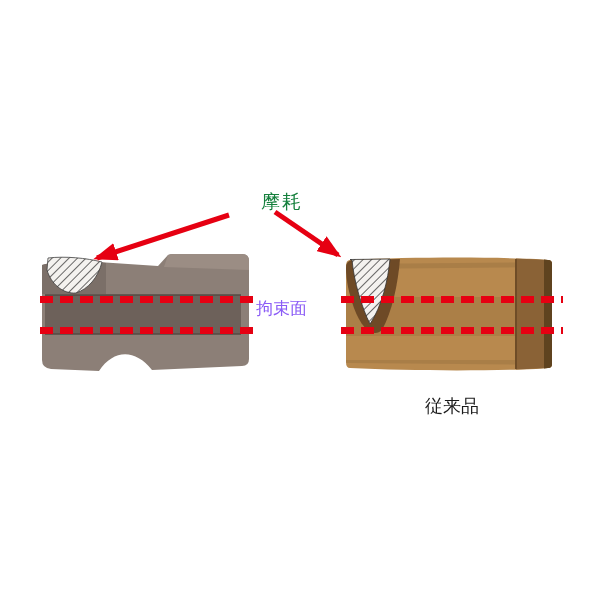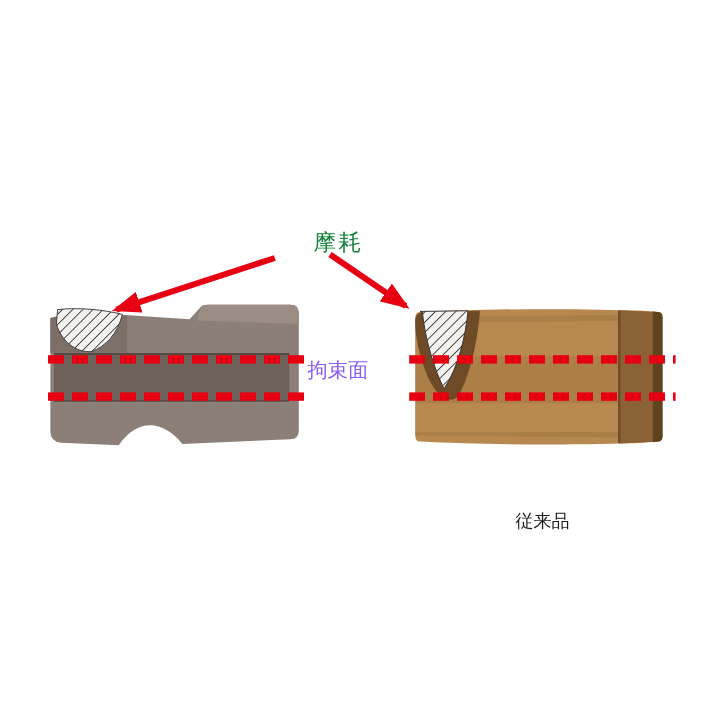--- a/index.html
+++ b/index.html
@@ -35,24 +35,23 @@
     left: 36px; top: 391px; width: 222px;
     text-align: center;
     font-size: 21px;
     font-weight: bold;
     color: #e4007f;
     z-index: 8;
   }
   .conv-label {
     left: 338px; top: 394px; width: 228px;
     text-align: center;
-    font-size: 15px;
+    font-size: 18px;
     color: #1a1a1a;
     z-index: 8;
-    margin-top: 31px;
   }
 
   .insert-svg { z-index: 2; }
   .arrow-layer { left: 0; top: 0; z-index: 7; pointer-events: none; }
 
   .dash {
     position: absolute;
     height: 7px;
     background: repeating-linear-gradient(90deg, #e60012 0 13px, rgba(0,0,0,0) 13px 20px);
     z-index: 5;

